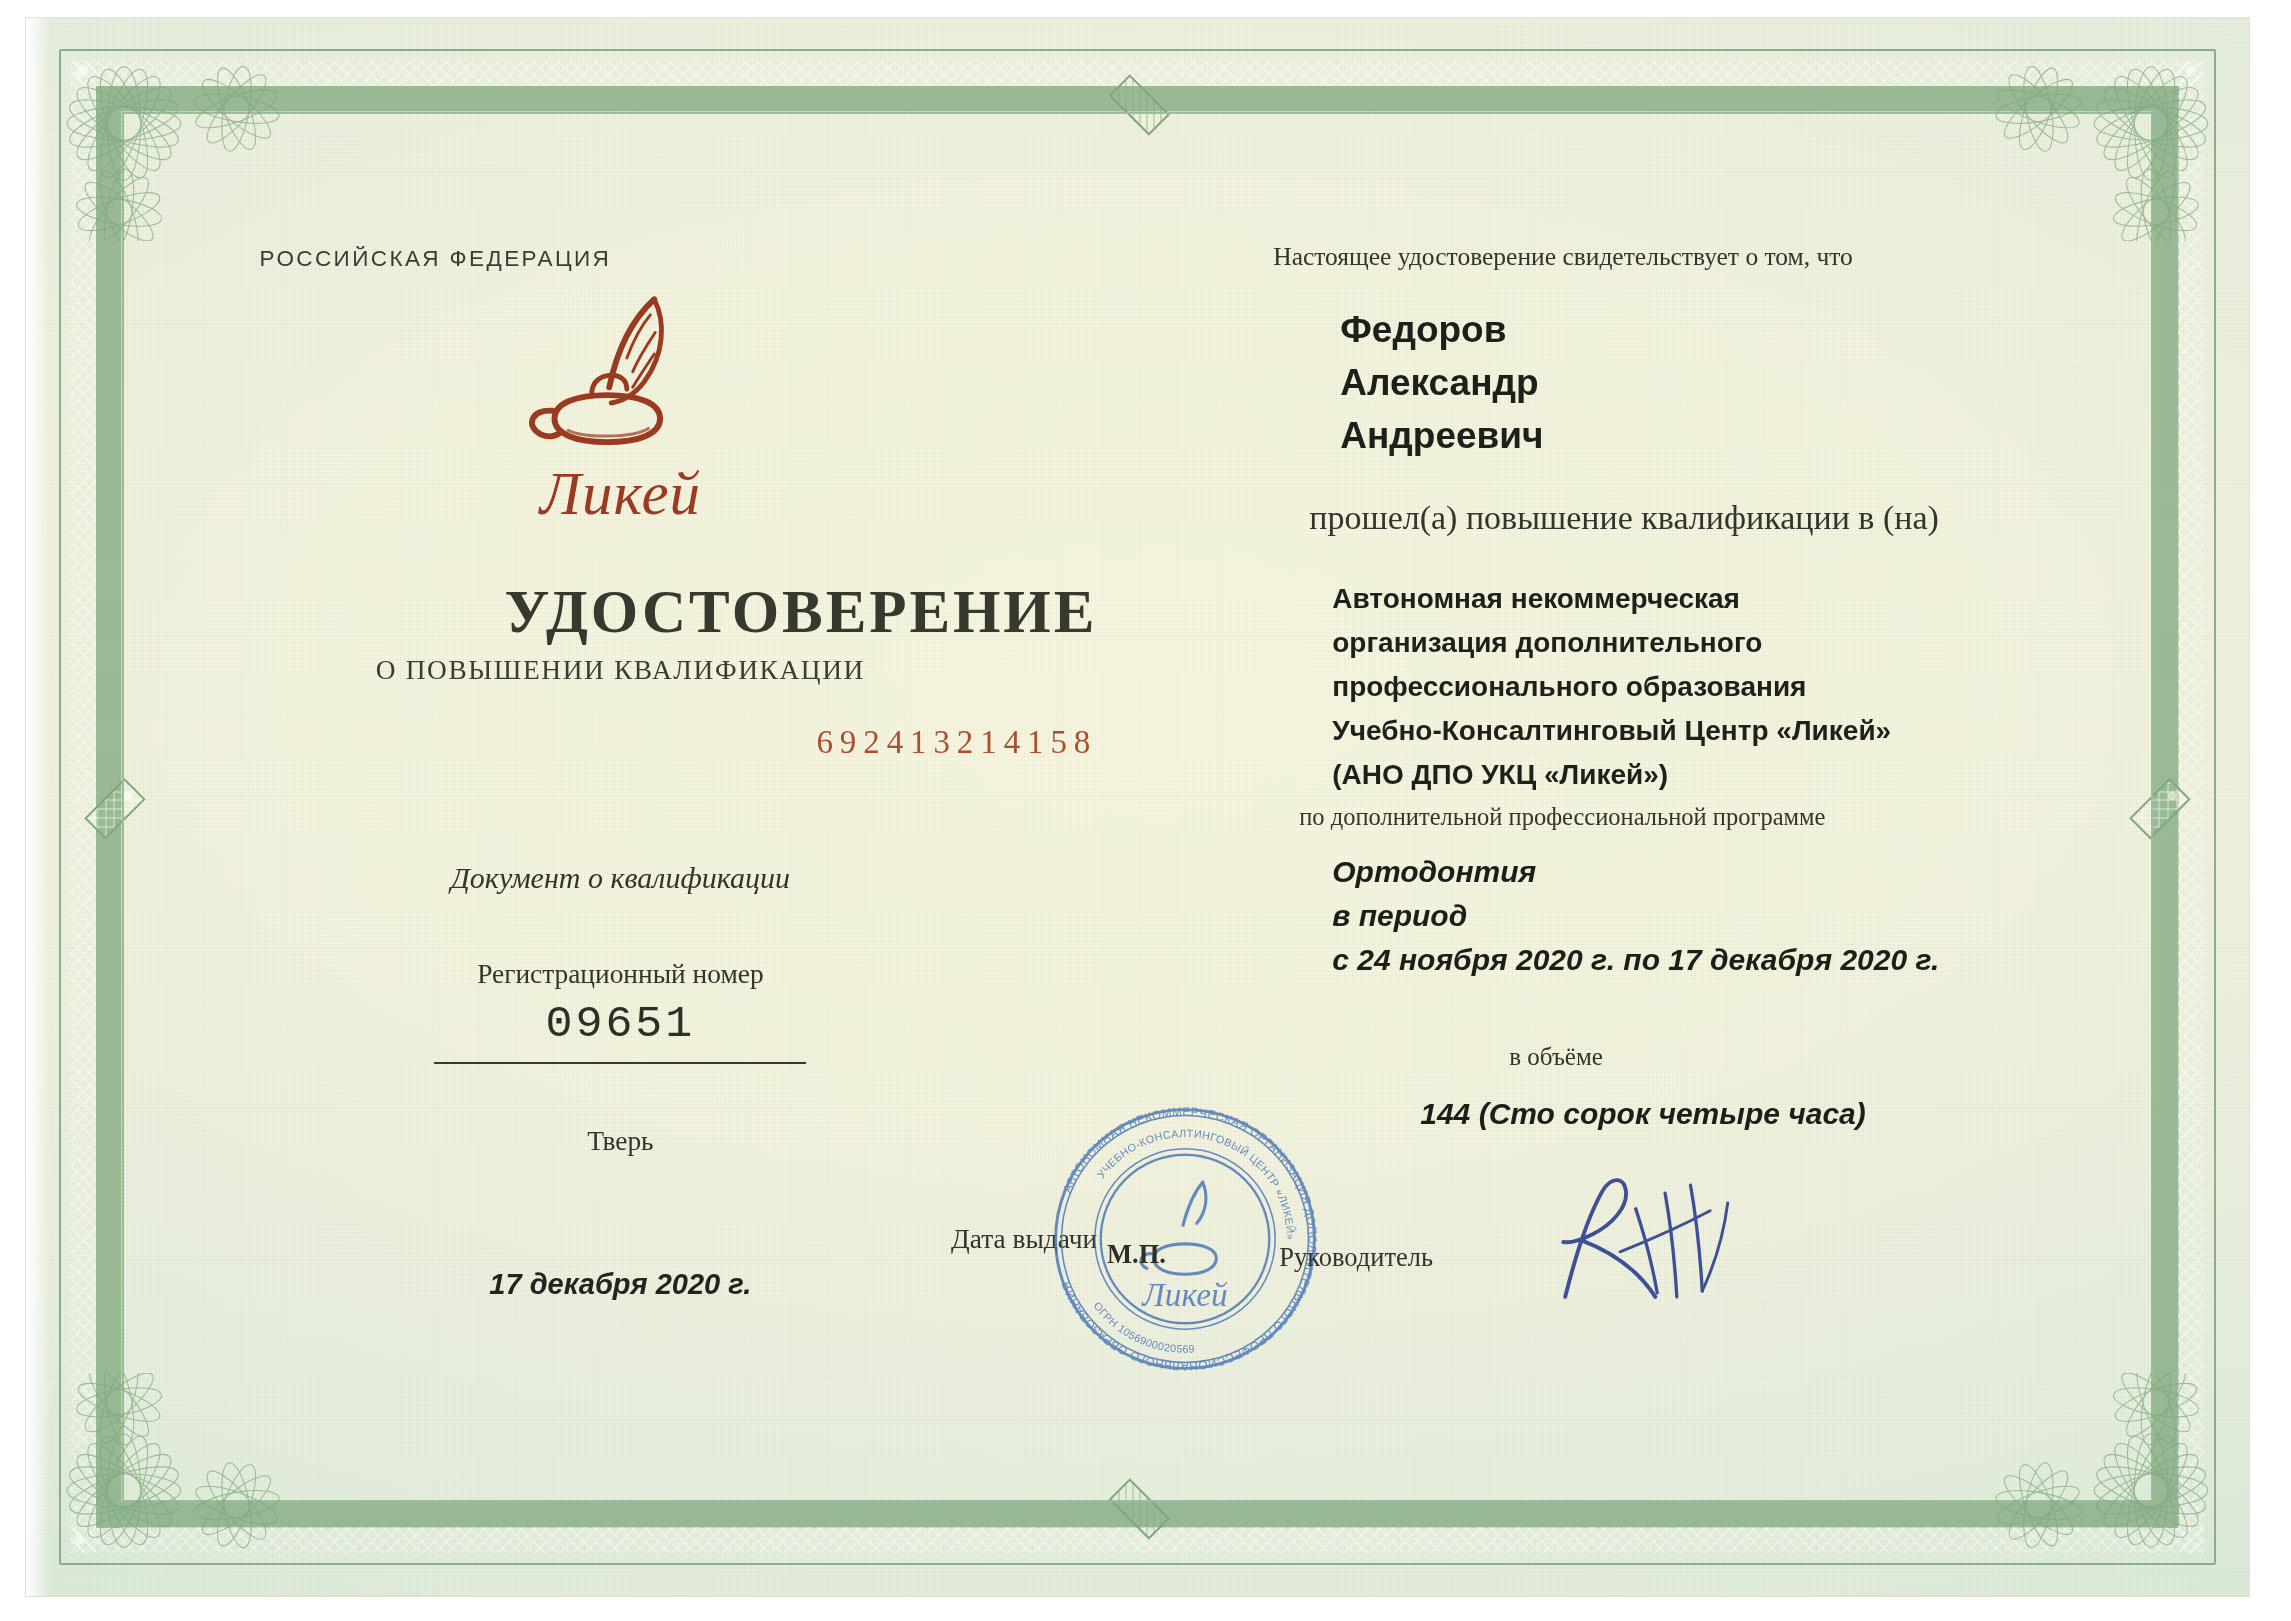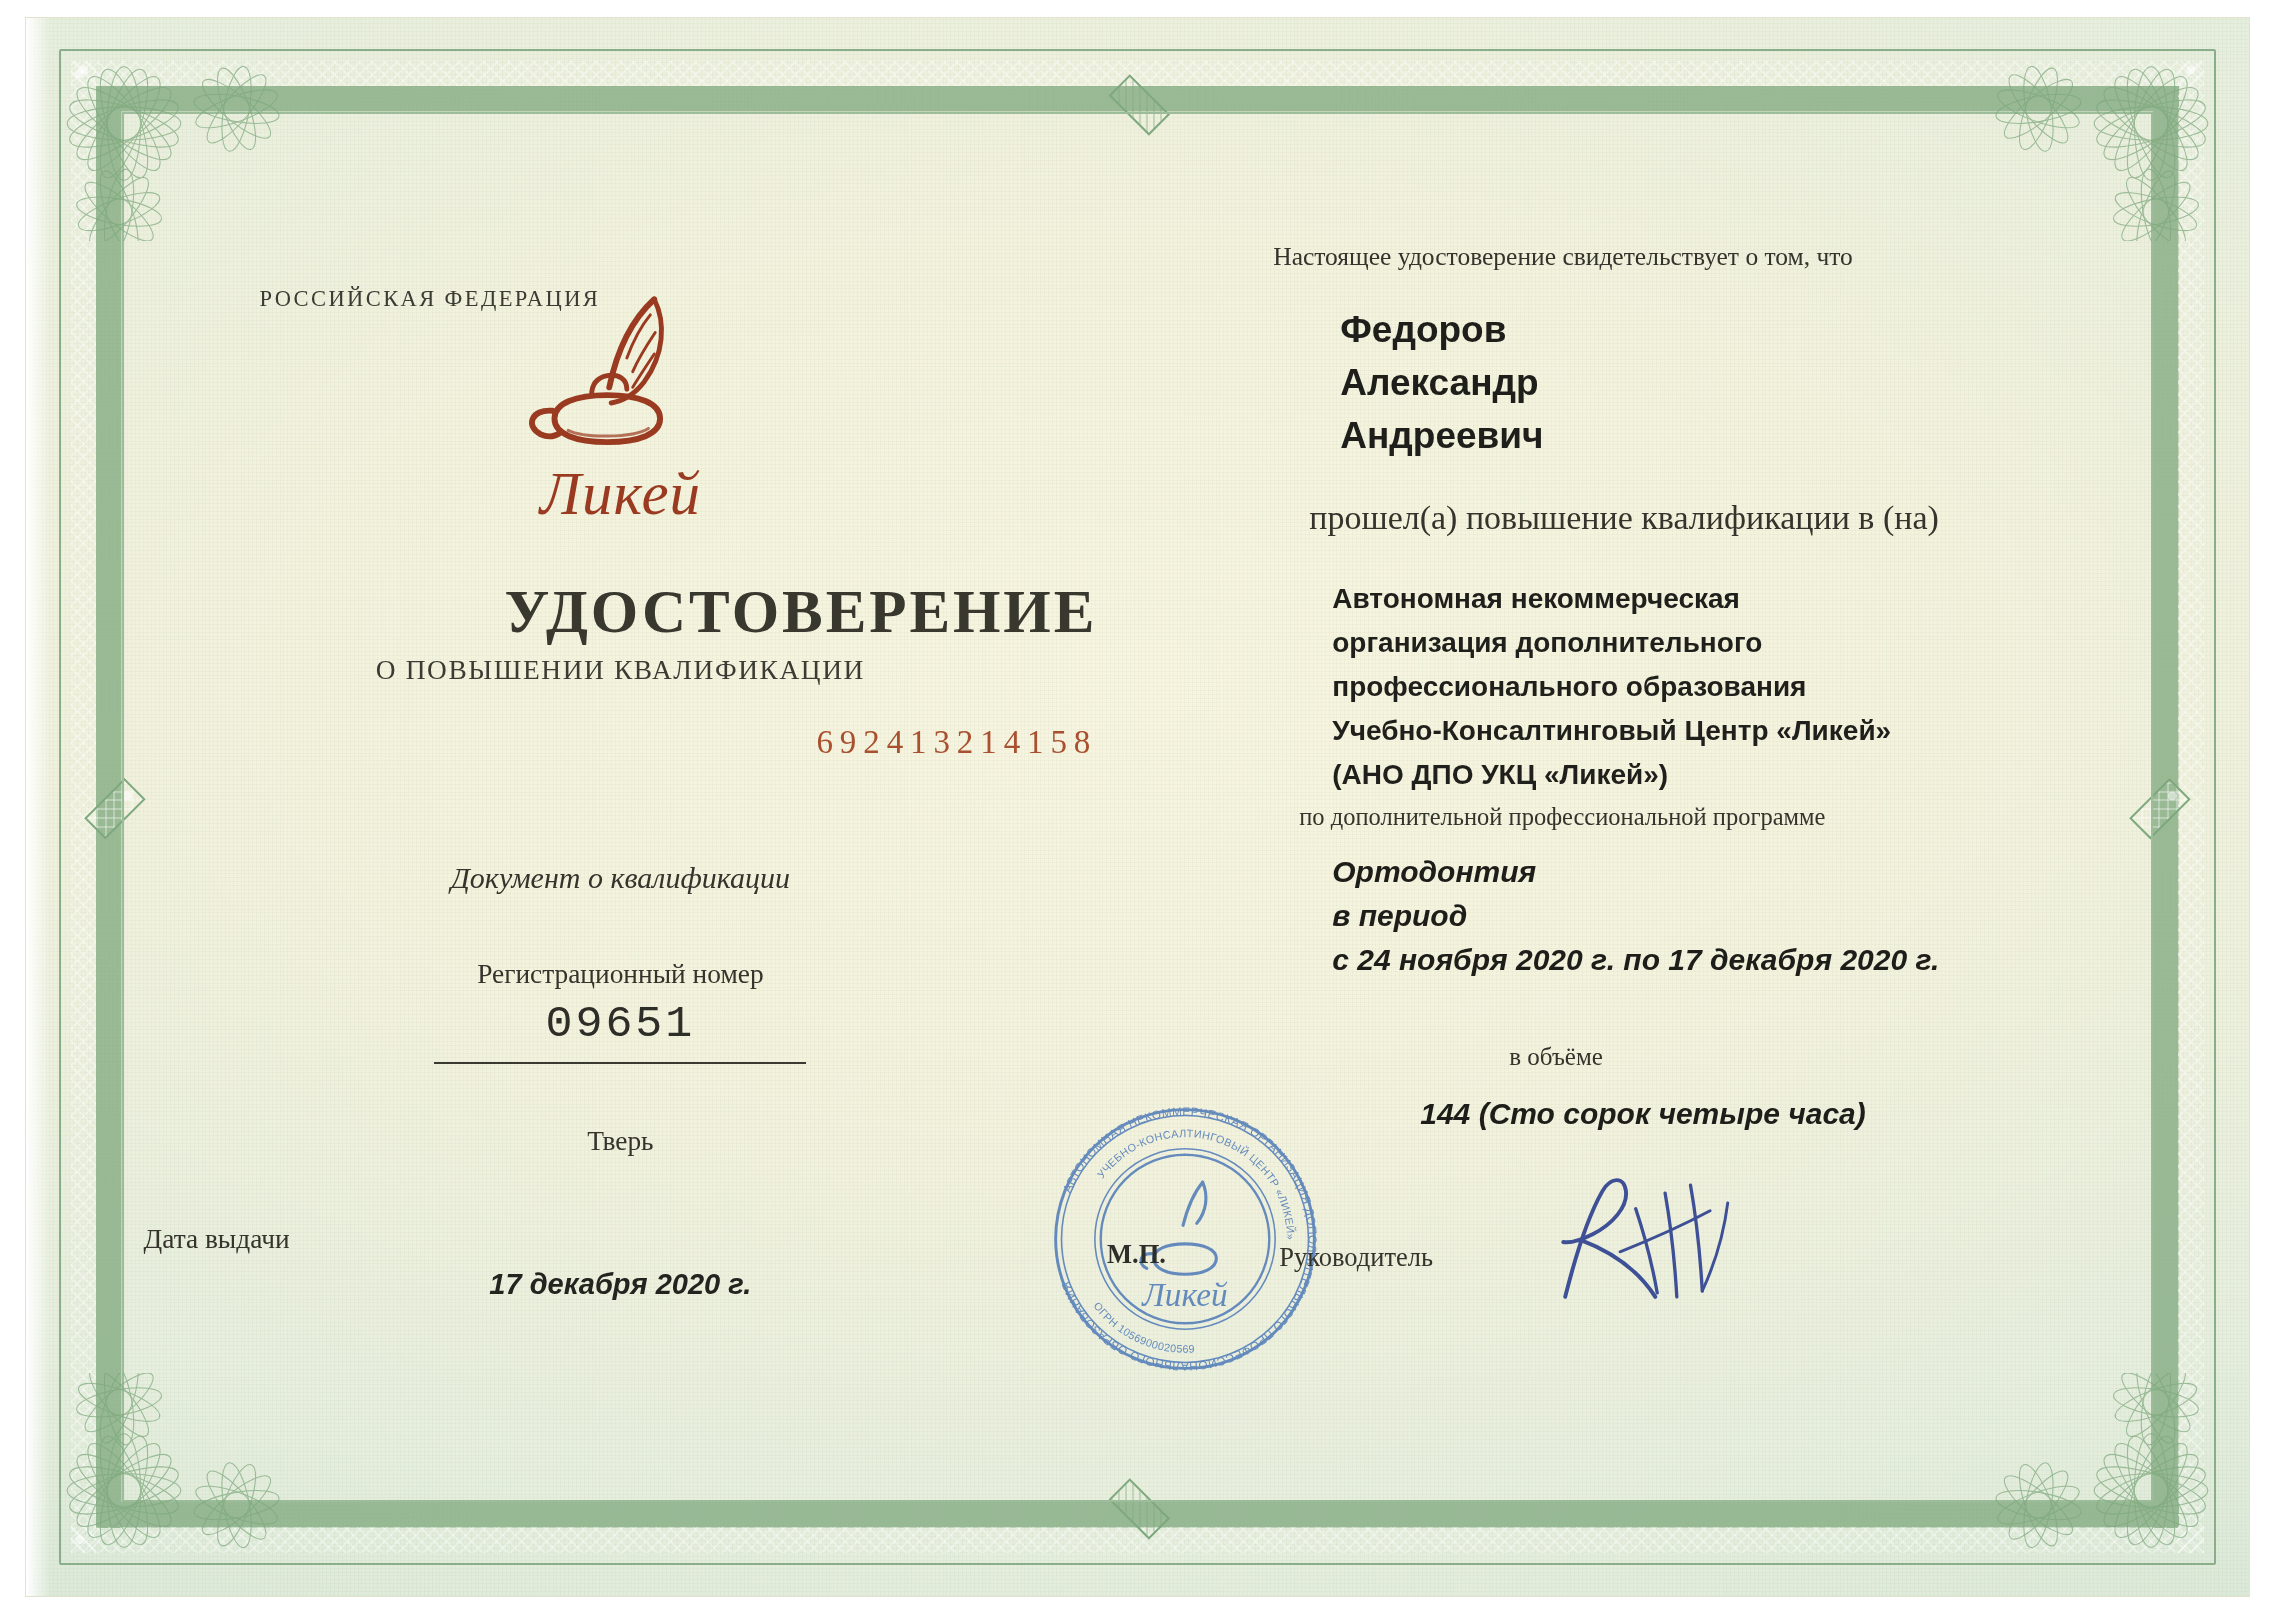--- a/index.html
+++ b/index.html
@@ -155,22 +155,21 @@
   }
 
   
   .rf-line {
     position: absolute;
     left: 116px;
     top: 110px;
     font-size: 22.5px;
     letter-spacing: 2.4px;
     color: #3b3b33;
-    font-family: Liberation Serif, serif;
-    margin-top: 40px;
+    font-family: Liberation Sans, sans-serif;
   }
 
   .logo-wrap {
     position: absolute;
     left: 50%;
     transform: translateX(-50%);
     top: 157px;
     width: 323px;
     text-align: center;
   }
@@ -256,21 +255,21 @@
     left: 0; right: 0;
     top: 990px;
     text-align: center;
     font-size: 27.4px;
     color: #34332c;
   }
   .date-label {
     position: absolute;
     left: 0; right: 0;
     top: 1088px;
-    text-align: left;
+    text-align: right;
     font-size: 27.4px;
     color: #34332c;
   }
   .date-value {
     position: absolute;
     left: 0; right: 0;
     top: 1132px;
     text-align: center;
     font-family: "Liberation Sans", sans-serif;
     font-style: italic;

